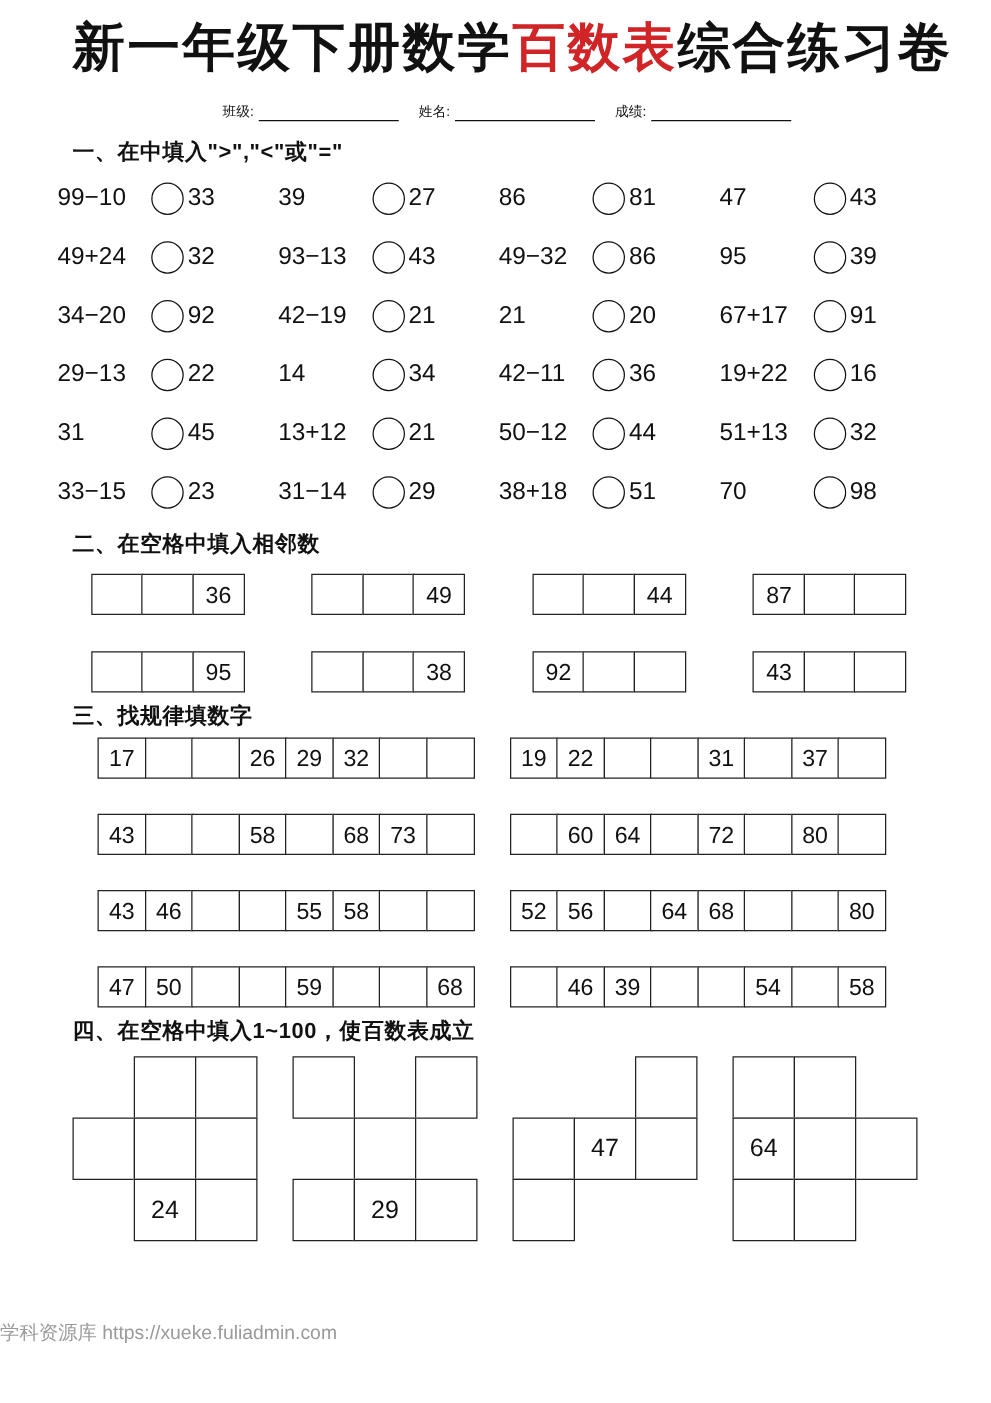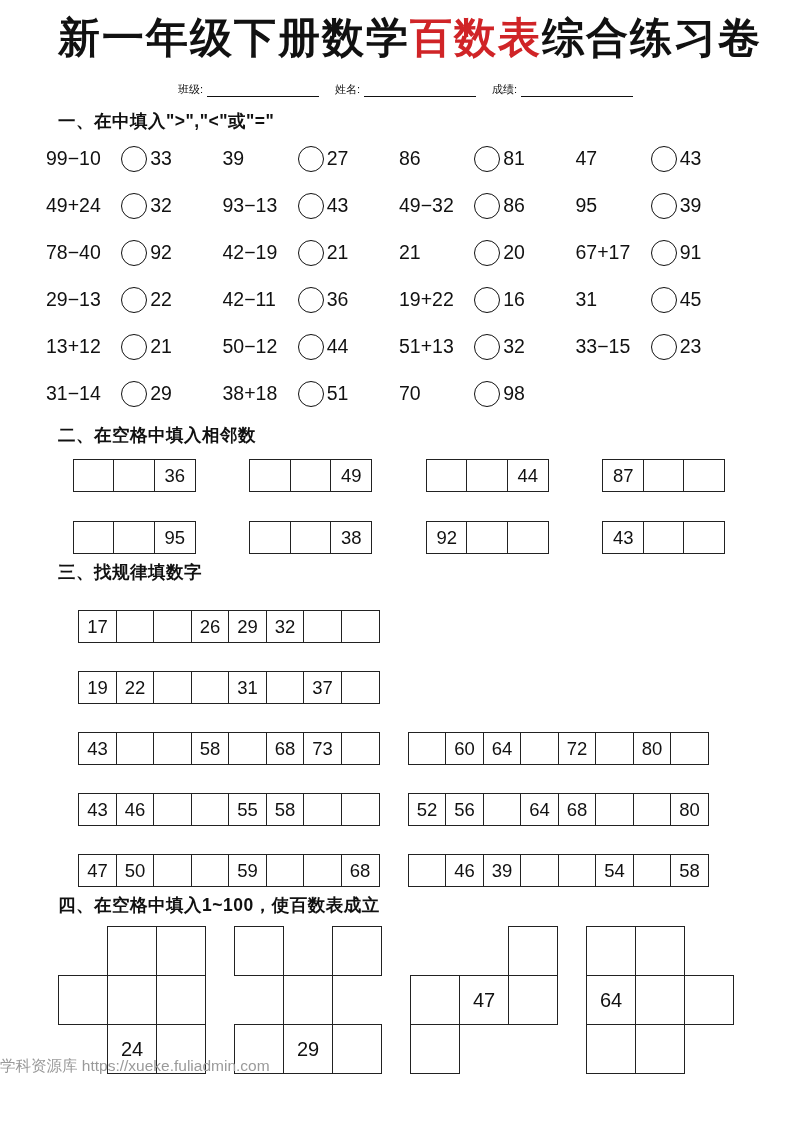--- a/index.html
+++ b/index.html
@@ -25,21 +25,21 @@
 
   
   .striprow{display:grid;grid-template-columns:repeat(4,1fr);width:706px;margin-left:-12px;}
   .sr1{margin-top:12px;} .sr2{margin-top:29px;}
   .strip{display:flex;margin:0 auto;}
   .cell{box-sizing:content-box;width:40px;height:31px;border:1.5px solid #222;margin-left:-1.5px;
         display:flex;align-items:center;justify-content:center;font-size:18.5px;background:#fff;}
   .cell:first-child{margin-left:0;}
 
   .patrow{display:flex;gap:28px;margin-left:20px;}
-  .pr1{margin-top:26px;flex-direction:column;} .prn{margin-top:28px;}
+  .pr1{margin-top:6px;} .prn{margin-top:28px;}
   .pstrip{display:flex;}
   .pstrip .cell{width:37px;}
 
   
   .shapes{display:flex;gap:26px;margin-top:9px;}
   .shape{position:relative;width:150px;height:149px;}
   .sq{position:absolute;box-sizing:border-box;width:50px;height:50px;border:1.5px solid #222;background:#fff;
       display:flex;align-items:center;justify-content:center;font-size:20px;}
   .r0{top:0;} .r1{top:49px;} .r2{top:98px;}
   .c0{left:0;} .c1{left:49px;} .c2{left:98px;}
@@ -107,21 +107,21 @@
         <span class="lhs">49−32</span>
         <span class="circ"></span>
         <span class="rhs">86</span>
       </div>
     <div class="prob">
         <span class="lhs">95</span>
         <span class="circ"></span>
         <span class="rhs">39</span>
       </div>
     <div class="prob">
-        <span class="lhs">78−40</span>
+        <span class="lhs">34−20</span>
         <span class="circ"></span>
         <span class="rhs">92</span>
       </div>
     <div class="prob">
         <span class="lhs">42−19</span>
         <span class="circ"></span>
         <span class="rhs">21</span>
       </div>
     <div class="prob">
         <span class="lhs">21</span>
@@ -130,20 +130,25 @@
       </div>
     <div class="prob">
         <span class="lhs">67+17</span>
         <span class="circ"></span>
         <span class="rhs">91</span>
       </div>
     <div class="prob">
         <span class="lhs">29−13</span>
         <span class="circ"></span>
         <span class="rhs">22</span>
+      </div>
+    <div class="prob">
+        <span class="lhs">14</span>
+        <span class="circ"></span>
+        <span class="rhs">34</span>
       </div>
     <div class="prob">
         <span class="lhs">42−11</span>
         <span class="circ"></span>
         <span class="rhs">36</span>
       </div>
     <div class="prob">
         <span class="lhs">19+22</span>
         <span class="circ"></span>
         <span class="rhs">16</span>

